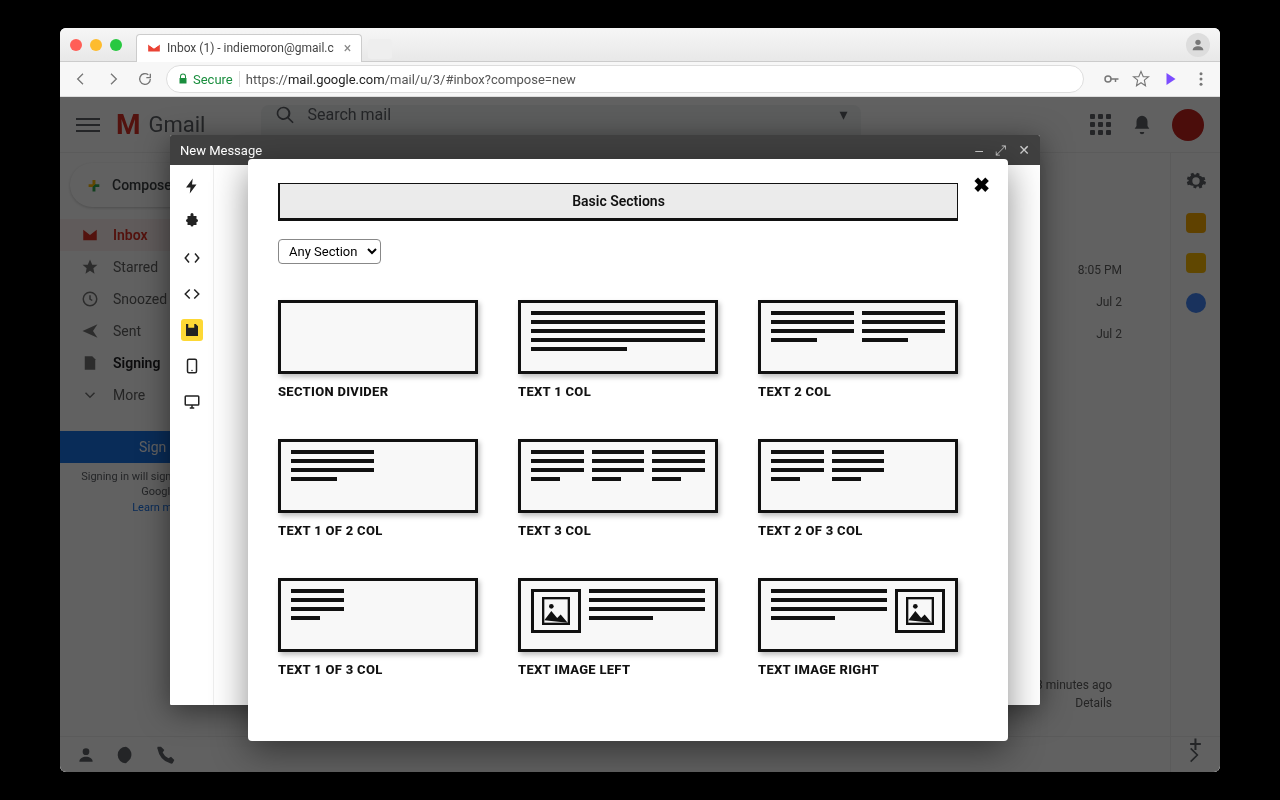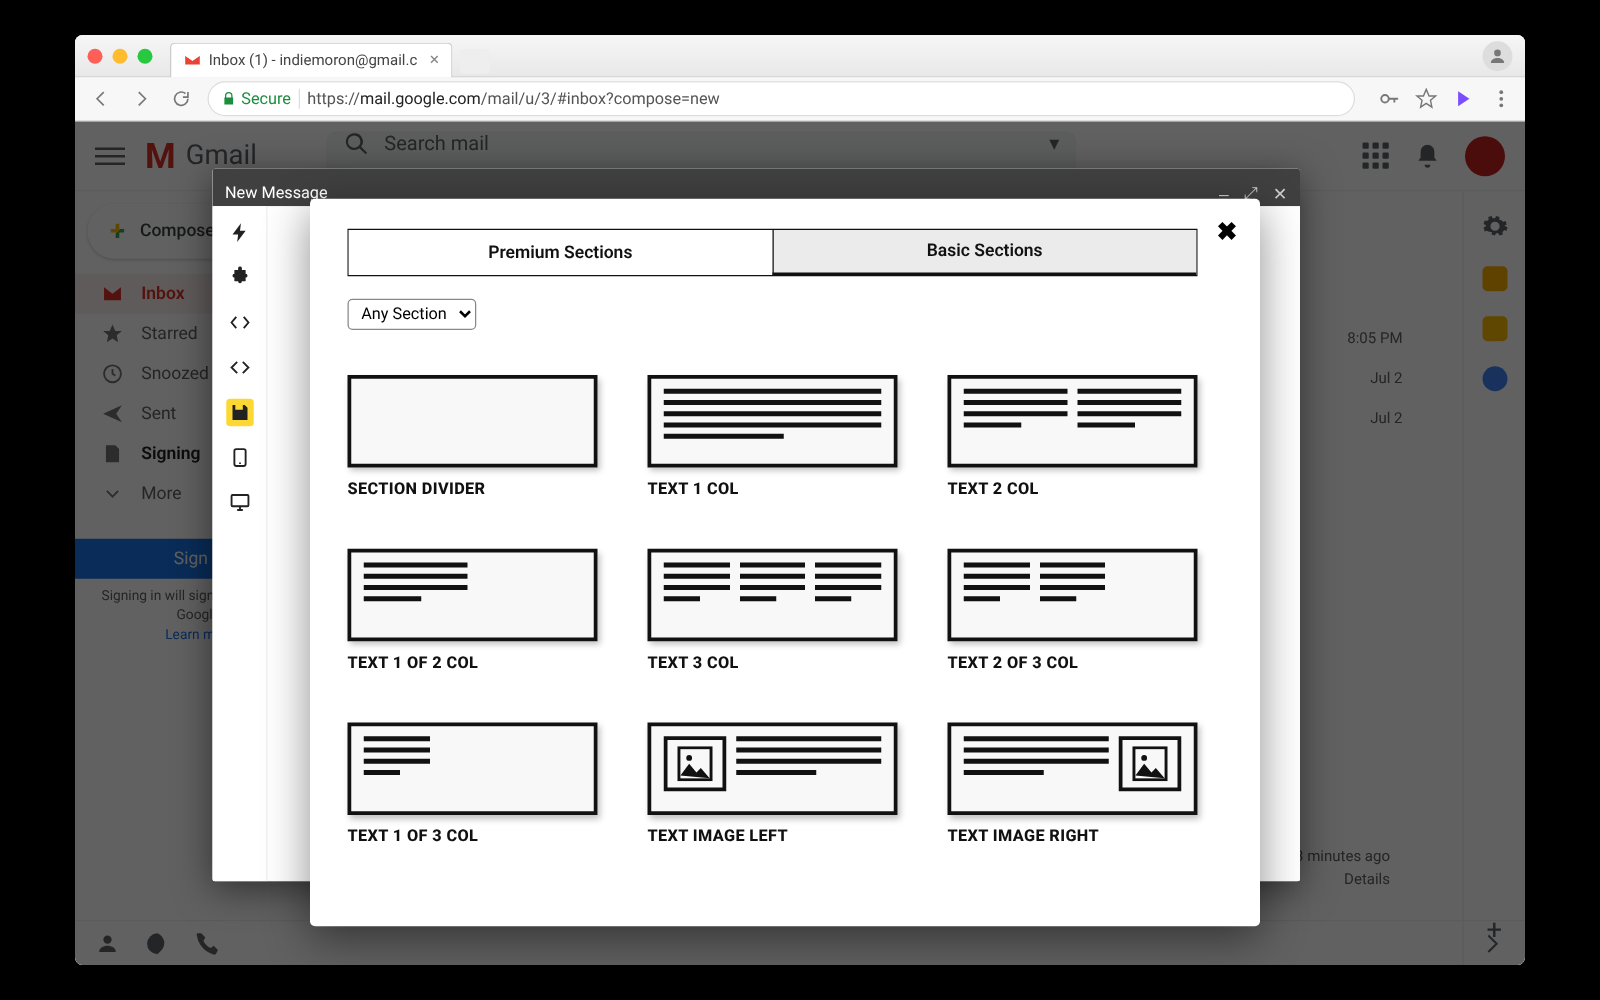--- a/index.html
+++ b/index.html
@@ -124,21 +124,21 @@
   position:absolute;
   top: 38px; left: 110px;
   width: 870px;
   background: #fff;
   box-shadow: 0 6px 30px rgba(0,0,0,0.5);
   border-radius: 2px;
   overflow:hidden;
 }
 .compose-header {
   height: 30px; background:#404040; color:#fff;
-  display:flex; align-items:flex-start; padding:12px 10px; font-size:13px;
+  display:flex; align-items:center; padding:12px 10px; font-size:13px;
 }
 .compose-header .chctrl { margin-left:auto; display:flex; gap:12px; color:#ccc; font-size:14px; }
 .compose-header .chctrl span { cursor:pointer; }
 
 
 .plugin-toolbar {
   position:absolute; left:0; top:30px; bottom:0; width:44px;
   background:#fff; border-right:1px solid #eee;
   display:flex; flex-direction:column; align-items:center; padding-top:10px; gap:14px;
 }
@@ -455,21 +455,20 @@
               <path d="M9 20h6M12 16v4" stroke="#222" stroke-width="2"></path>
             </svg>
           </div>
       </div>
     </div>
 
     <div class="sections-modal">
       <div class="modal-close">✖</div>
 
       <div class="tabs-row">
-        <div class="tab-btn">Premium Sections</div>
         <div class="tab-btn inactive">Basic Sections</div>
       </div>
 
       <div class="filter-row">
         <select class="filter-select">
           <option>Any Section</option>
         </select>
       </div>
 
       <div class="section-grid">

